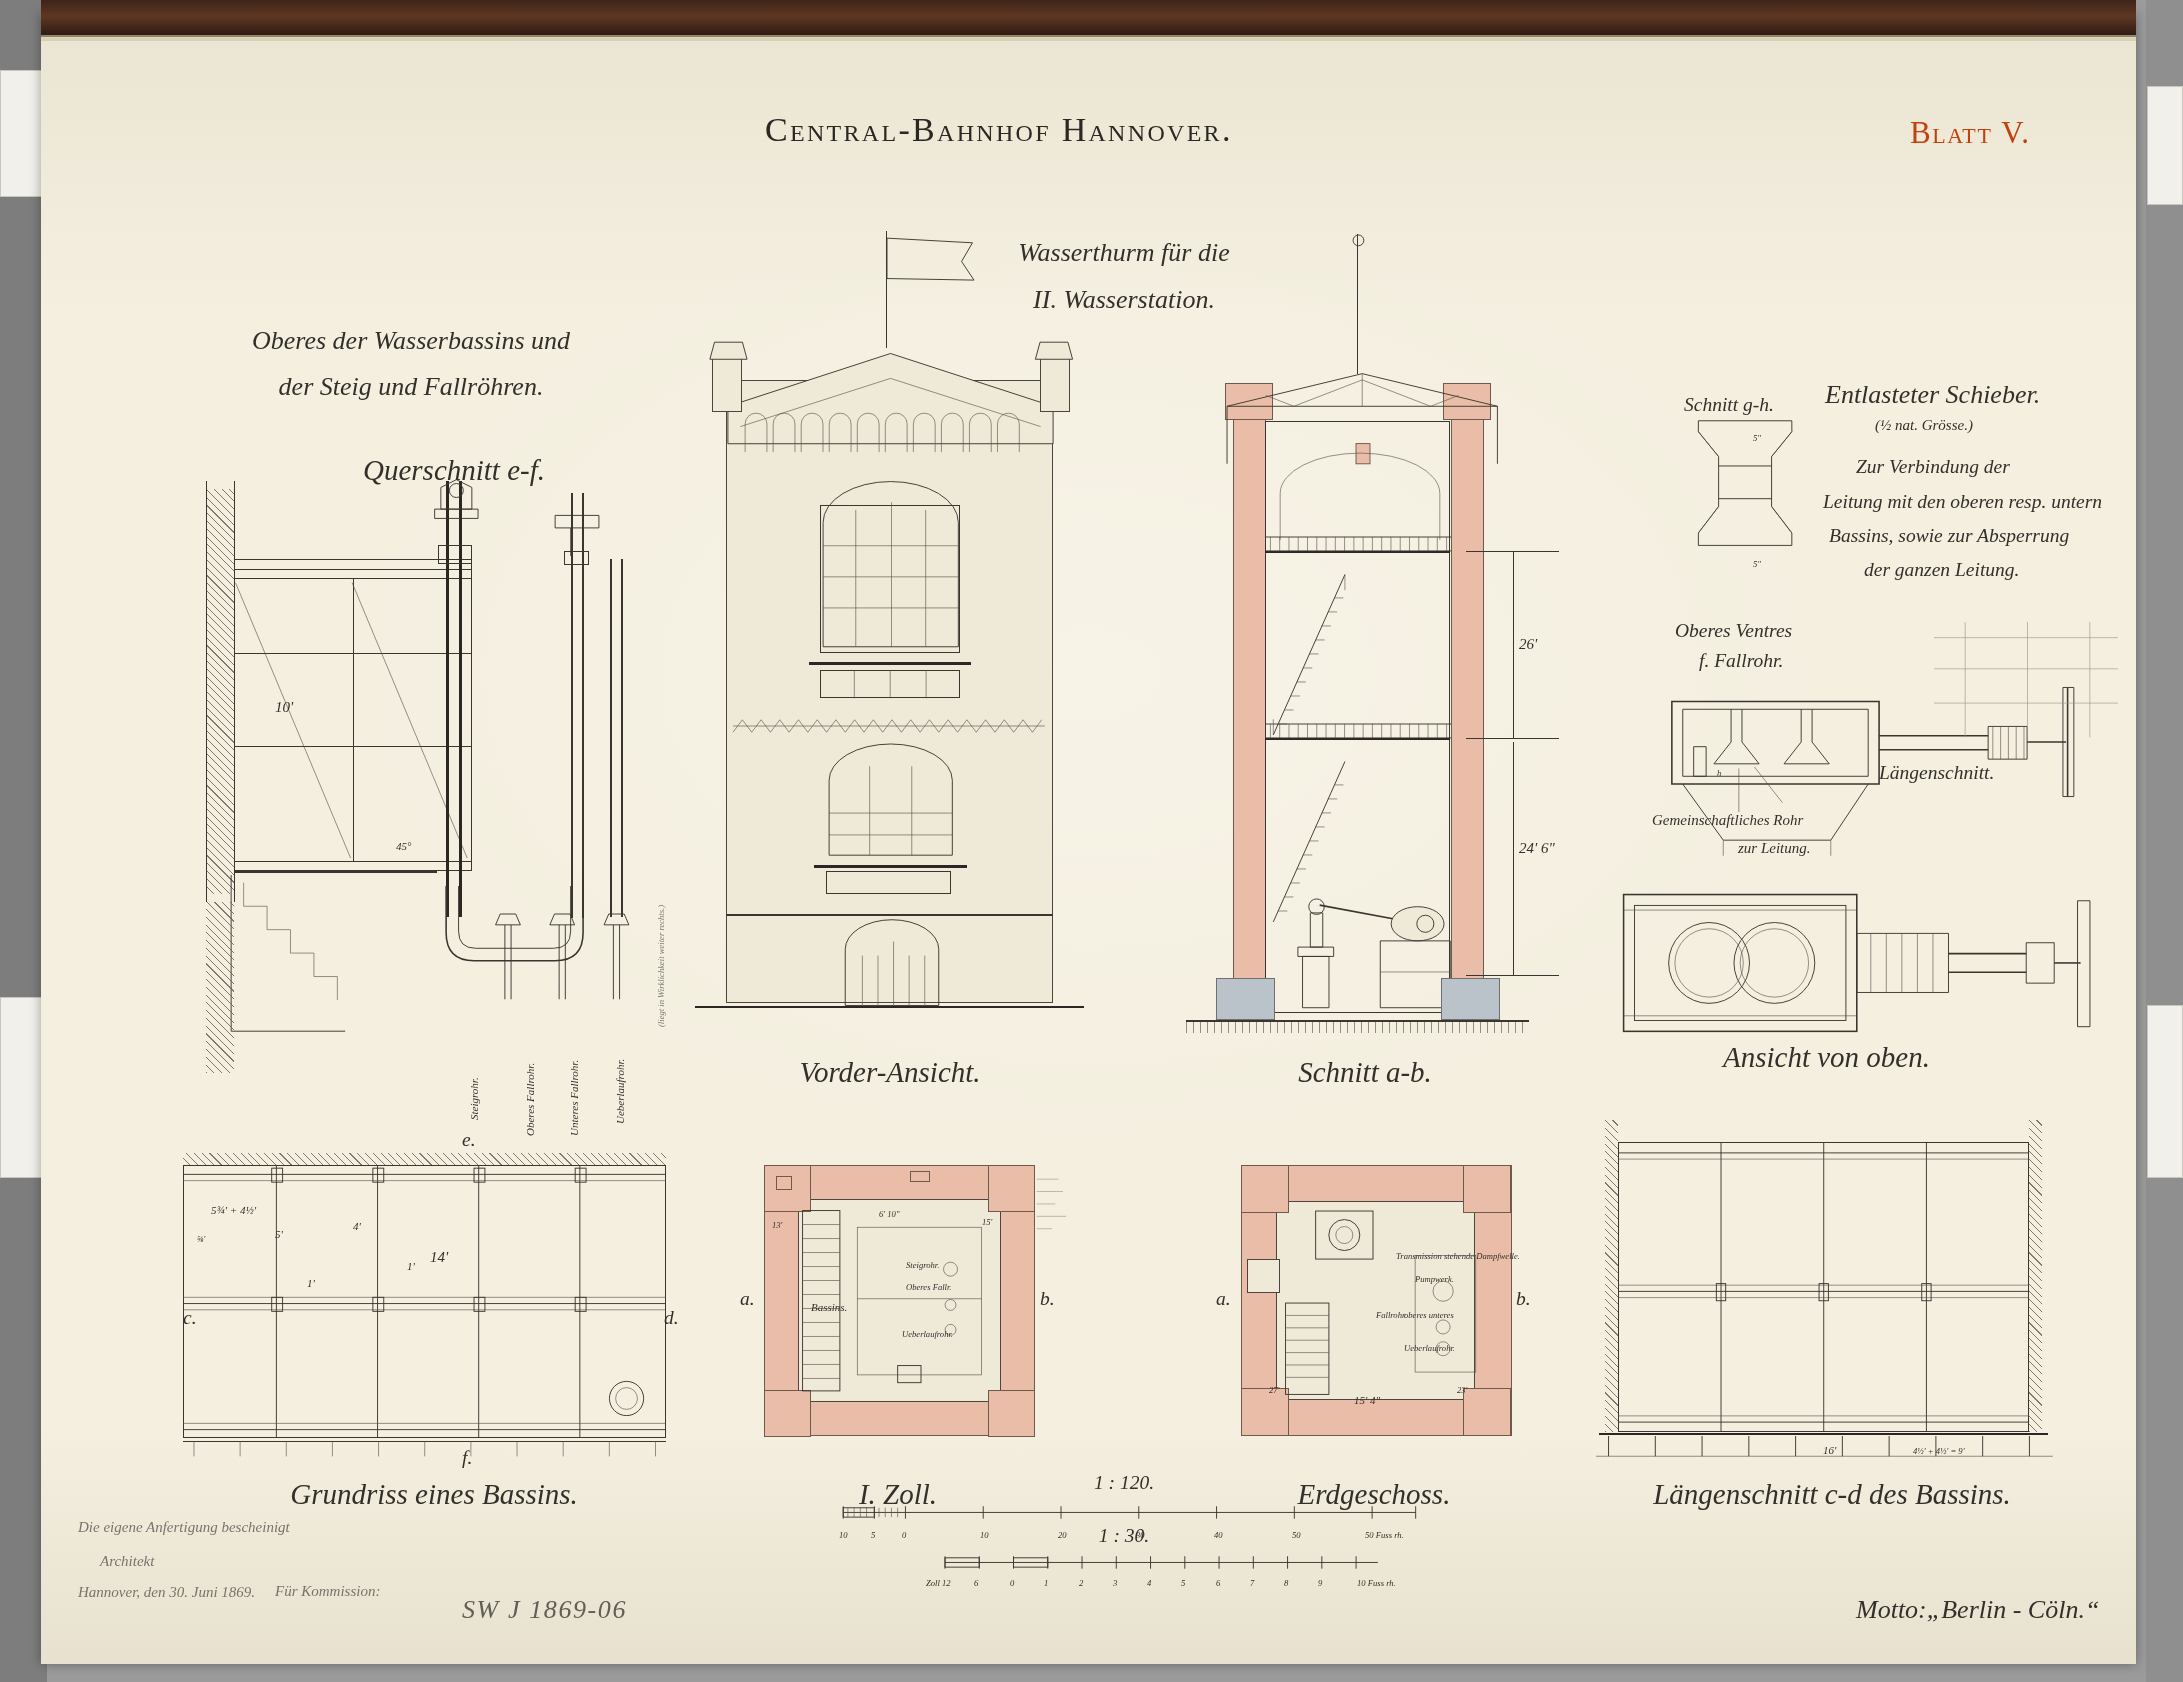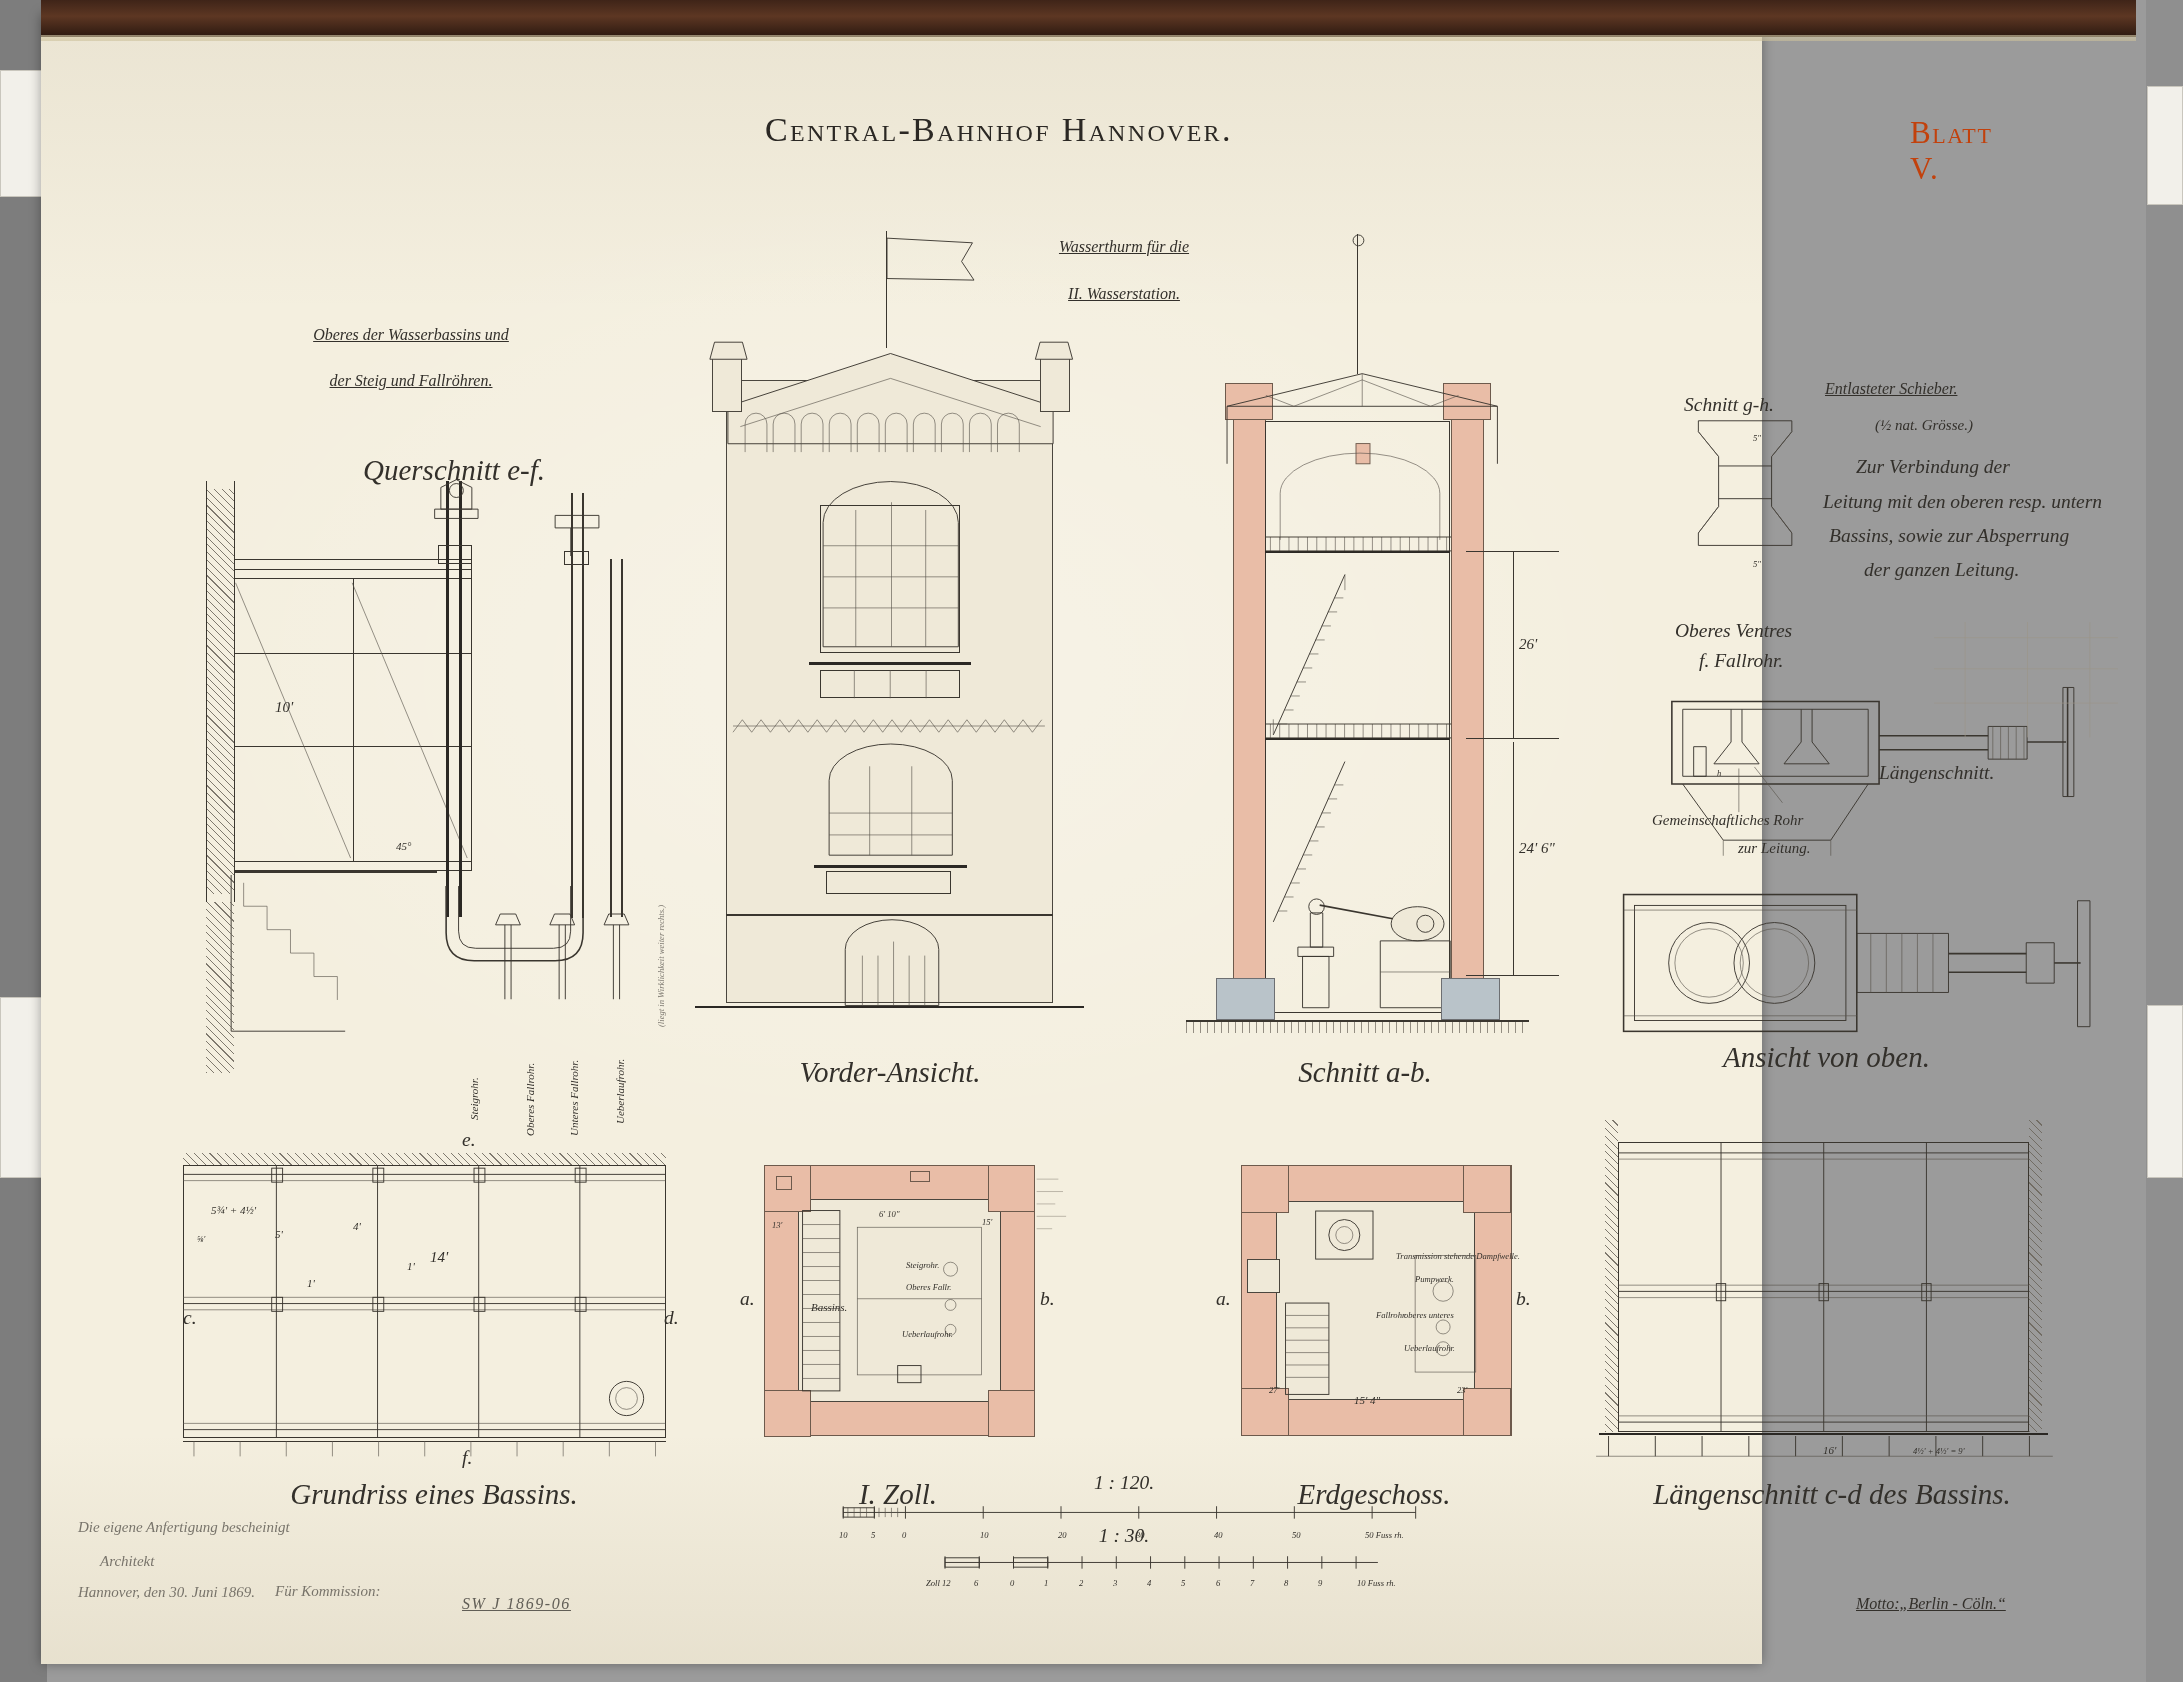--- a/index.html
+++ b/index.html
@@ -41,21 +41,21 @@
   }
   .white-tab.l1 { left: 0; top: 70px; width: 44px; height: 125px; }
   .white-tab.l2 { left: 0; top: 997px; width: 44px; height: 179px; }
   .white-tab.r1 { right: 0; top: 86px; width: 34px; height: 117px; }
   .white-tab.r2 { right: 0; top: 1005px; width: 34px; height: 171px; }
 
   
   #paper {
     position: absolute;
     left: 41px; top: 14px;
-    width: 1721px;
+    width: 2095px;
     height: 1650px;
     background: #f4efdf;
     box-shadow: 0 0 11px rgba(0,0,0,.35);
   }
   
   #binding {
     position: absolute;
     left: 41px; top: 0px;
     width: 2095px; height: 36px;
     background: linear-gradient(#3f2418, #5d3723 45%, #2e1a11);
@@ -97,21 +97,21 @@
     color: #c2410c;
     font-variant: small-caps;
   }
   .hand {
     position: absolute;
     font-family: "Liberation Serif", serif;
     font-style: italic;
     color: #33302b;
     white-space: nowrap;
   }
-  .h-xl { font-size: 16px; text-decoration: underline; }
+  .h-xl { font-size: 26px; }
   .h-lg { font-size: 29px; }
   .h-md { font-size: 19.5px; }
   .h-sm { font-size: 15px; }
   .h-xs { font-size: 11px; }
   .h-xxs { font-size: 8.6px; }
   .center { text-align: center; transform: translateX(-50%); }
   .rot90 { transform: rotate(-90deg); transform-origin: left top; }
 
   .pencil { color: #4a4741; opacity: .85; }
   .faint { color: #5b5750; opacity: .8; }

